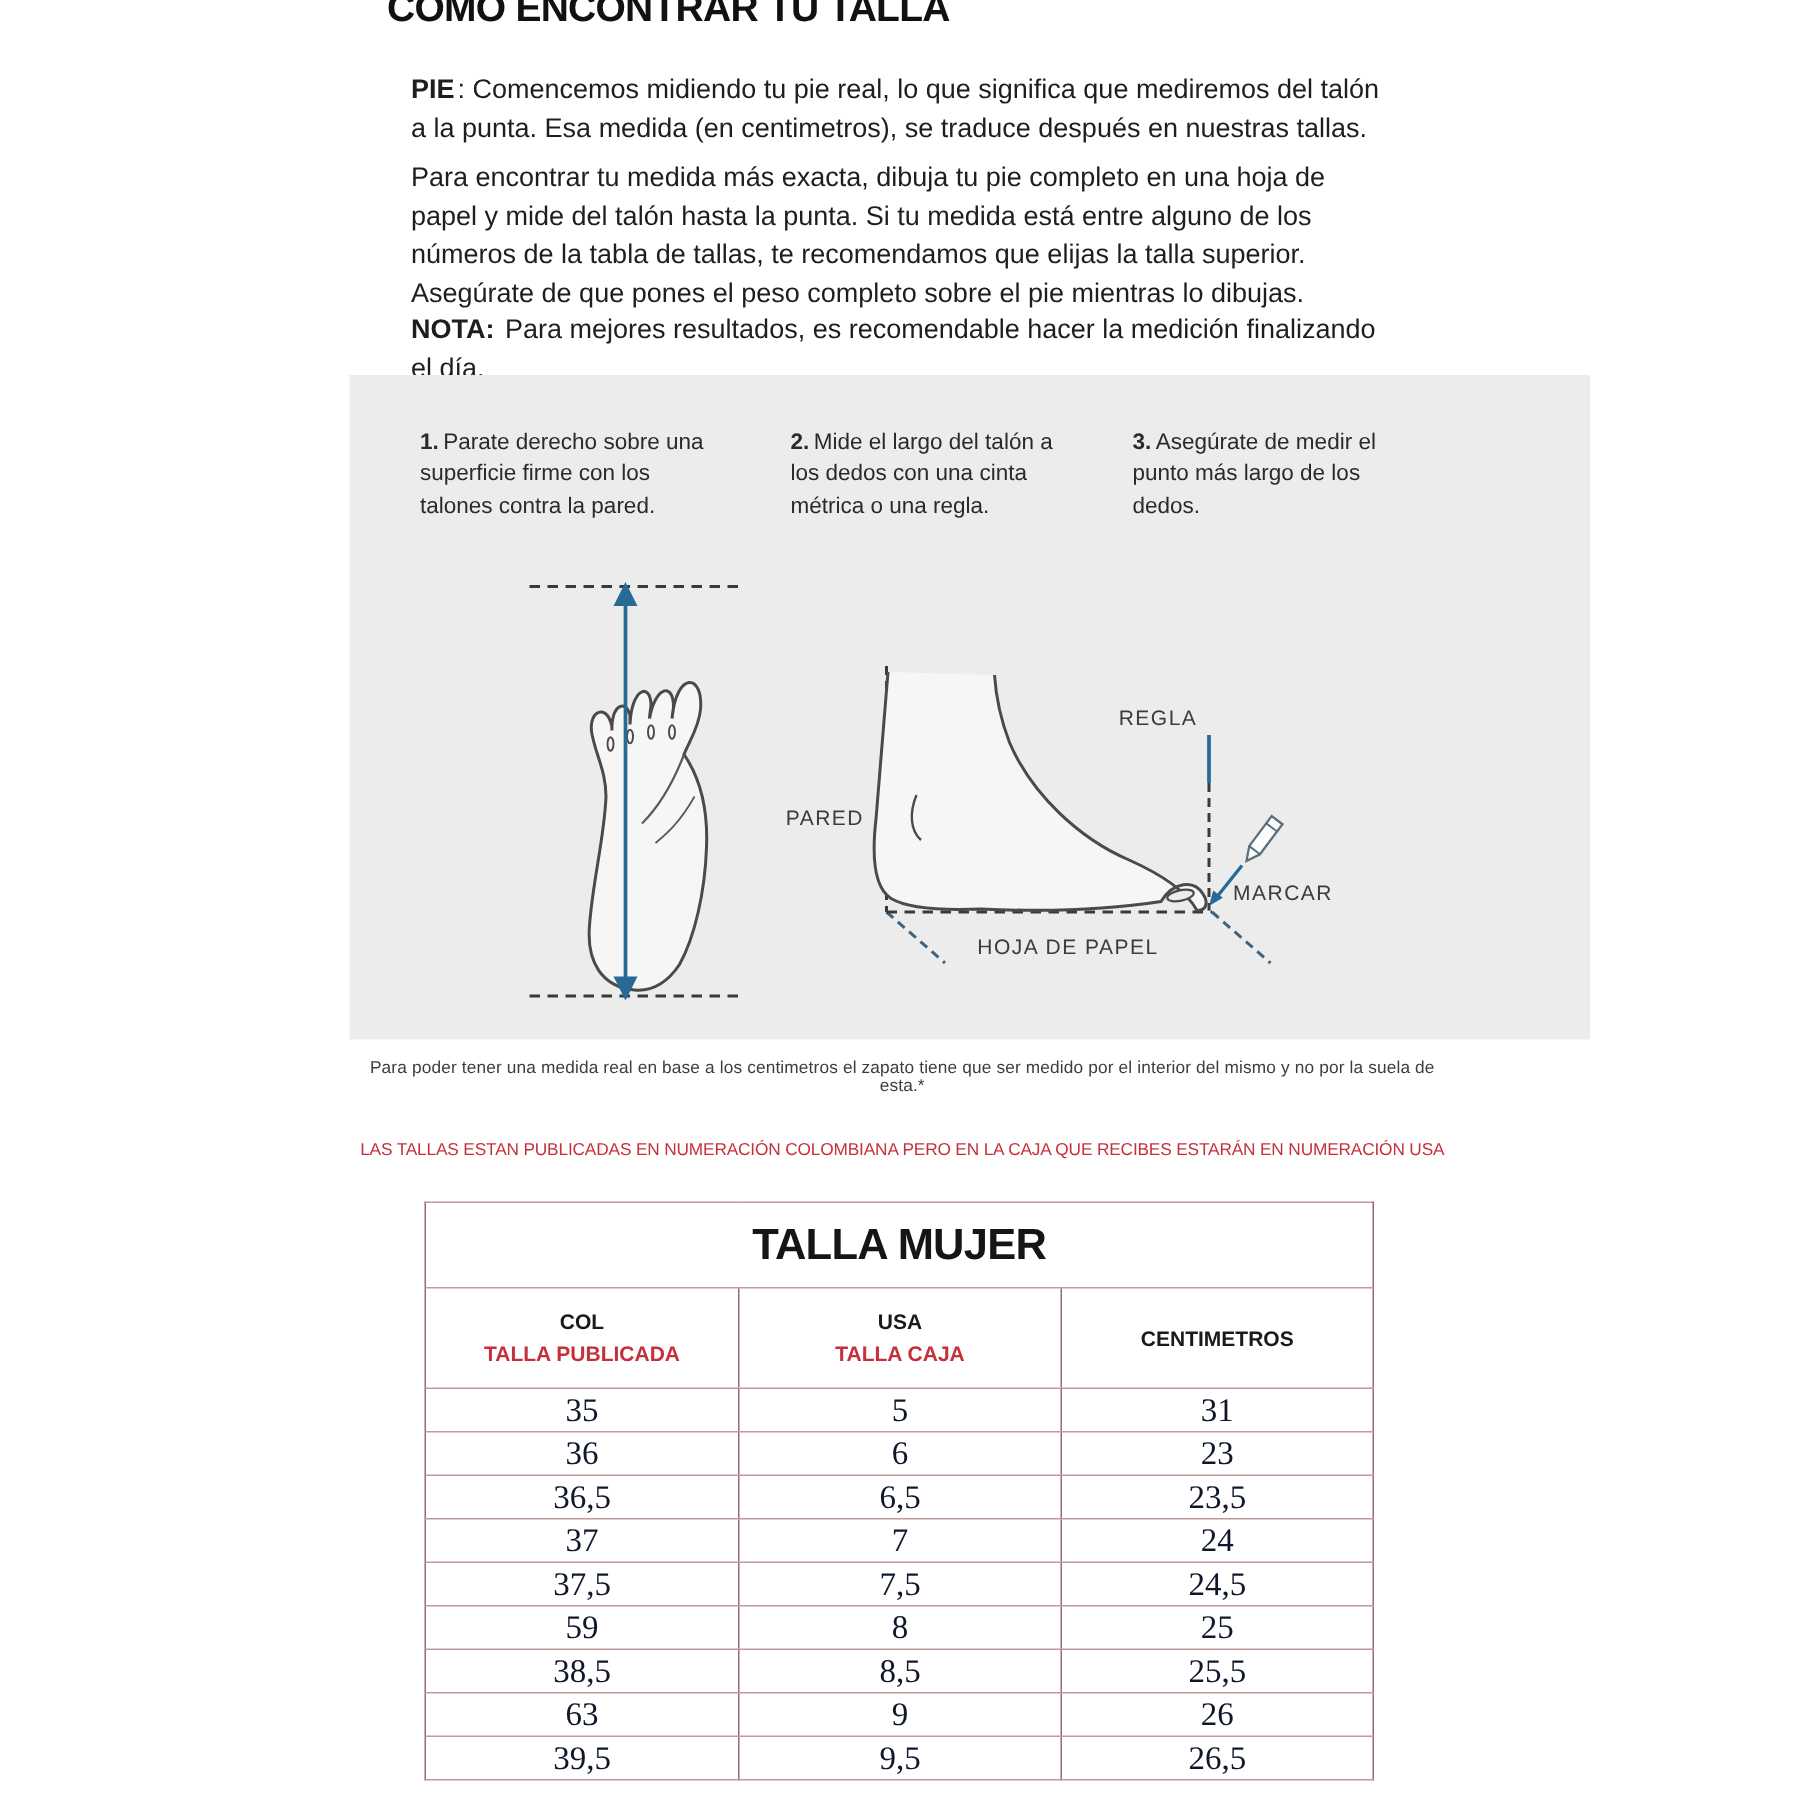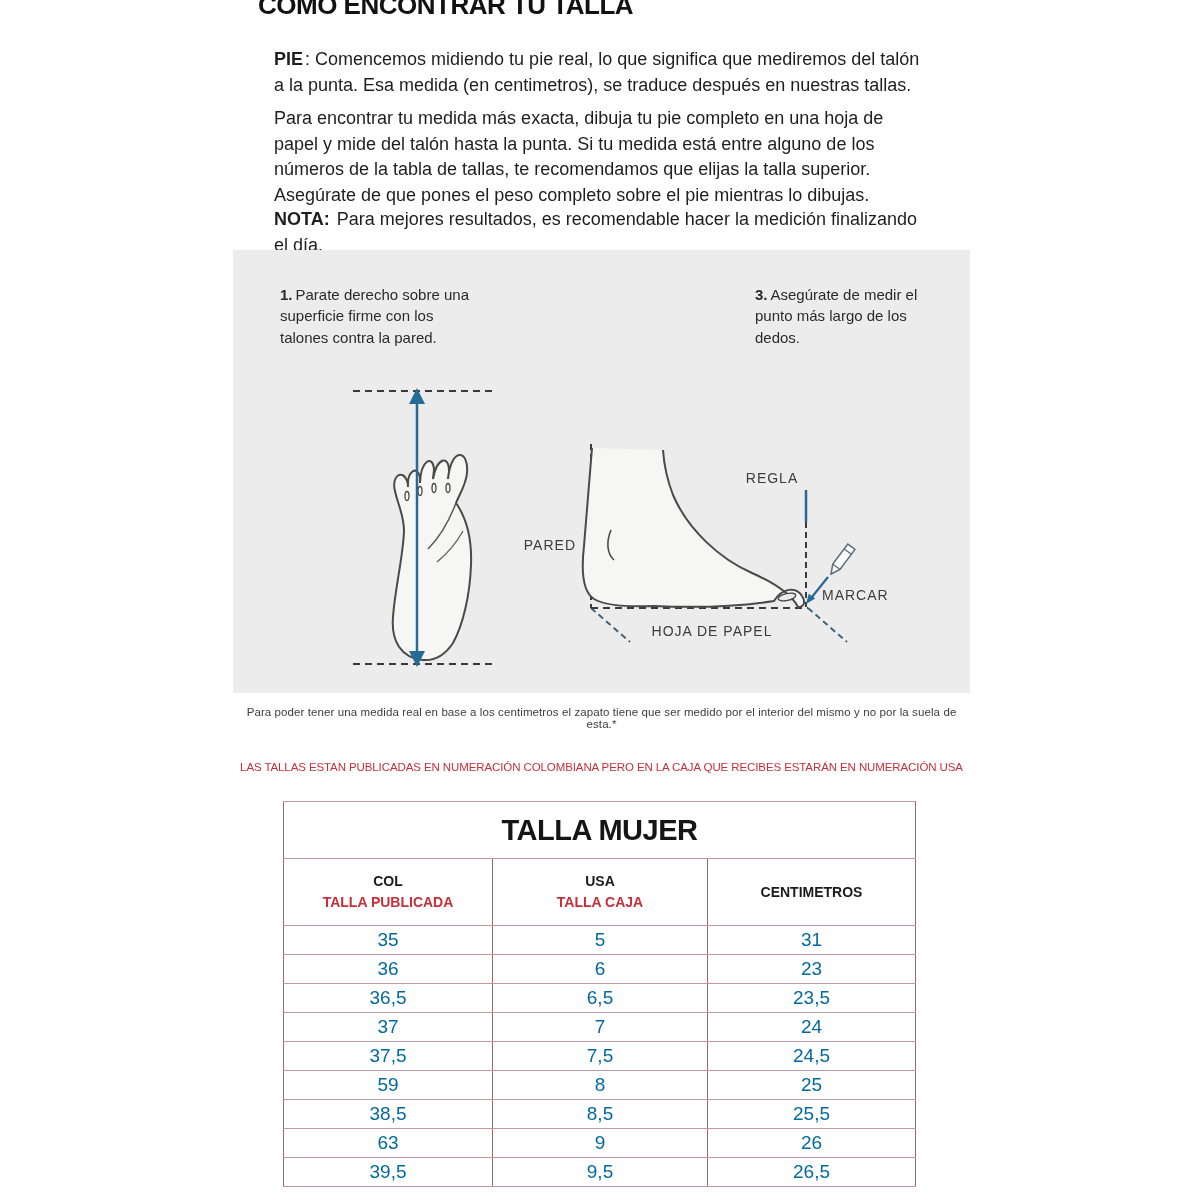--- a/index.html
+++ b/index.html
@@ -11,21 +11,21 @@
   .title{
     position:absolute;left:258px;top:-10px;margin:0;
     font-size:26px;font-weight:bold;letter-spacing:-0.5px;white-space:nowrap;color:#111;
   }
   .para{position:absolute;left:258px;width:655px;margin:16px;font-size:18px;line-height:1.42;color:#1e1e1e;}
   .para b{margin-right:2px;}
   #p1{top:31px;}
   #p2{top:90px;}
   #p3{top:191px;}
   .graybox{
-    position:absolute;left:233px;top:250px;width:737px;height:443px;background:#ececec;
+    position:absolute;left:233px;top:250px;width:827px;height:443px;background:#ececec;
   }
   .step{position:absolute;top:34px;font-size:15px;line-height:1.42;color:#2a2a2a;}
   .step b{margin-right:3px;}
   #step1{left:47px;width:200px;}
   #step2{left:294px;width:190px;}
   #step3{left:522px;width:170px;}
   .svg-top{position:absolute;left:112px;top:133px;}
   .svg-side{position:absolute;left:257px;top:190px;}
   .note{
     position:absolute;left:233px;top:706px;width:737px;margin:0;text-align:center;
@@ -41,36 +41,37 @@
   }
   table.sizes col.c1{width:209px;} table.sizes col.c2{width:215px;} table.sizes col.c3{width:208px;}
   table.sizes th, table.sizes td{
     border:1px solid #c2989c;border-left-color:#96696e;border-right-color:#96696e;
     text-align:center;vertical-align:middle;padding:0;
   }
   th.tbl-title{height:56px;font-size:29px;font-weight:bold;letter-spacing:-0.5px;color:#151515;}
   th.colhead{height:66px;font-size:14px;font-weight:bold;color:#1a1a1a;line-height:1.5;}
   th.colhead .h2{color:#c5303a;}
   th.colhead .h2:empty{display:none;}
-  td.val{height:28px;font-size:19px;color:#0369a1;}
+  td.val{height:28px;font-size:22px;color:#0f172a;font-family:Liberation Serif, serif;}
 </style>
 </head>
 <body>
 
 <h1 class="title">CÓMO ENCONTRAR TU TALLA</h1>
 
 <p class="para" id="p1"><b>PIE</b><span>: Comencemos midiendo tu pie real, lo que significa que mediremos del talón a la punta. Esa medida (en centimetros), se traduce después en nuestras tallas.</span></p>
 
 <p class="para" id="p2">Para encontrar tu medida más exacta, dibuja tu pie completo en una hoja de papel y mide del talón hasta la punta. Si tu medida está entre alguno de los números de la tabla de tallas, te recomendamos que elijas la talla superior. Asegúrate de que pones el peso completo sobre el pie mientras lo dibujas.</p>
 
 <p class="para" id="p3"><b>NOTA:</b> <span>Para mejores resultados, es recomendable hacer la medición finalizando el día.</span></p>
 
 <div class="graybox">
 
   <div class="step" id="step1"><b>1.</b><span>Parate derecho sobre una superficie firme con los talones contra la pared.</span></div>
+  <div class="step" id="step2"><b>2.</b><span>Mide el largo del talón a los dedos con una cinta métrica o una regla.</span></div>
   <div class="step" id="step3"><b>3.</b><span>Asegúrate de medir el punto más largo de los dedos.</span></div>
 
   <svg class="svg-top" width="155" height="292" viewBox="0 0 155 292">
     <line x1="8" y1="8" x2="150" y2="8" stroke="#3a3a3a" stroke-width="2" stroke-dasharray="7,5"></line>
     <line x1="8" y1="281" x2="150" y2="281" stroke="#3a3a3a" stroke-width="2" stroke-dasharray="7,5"></line>
     <path fill="#f6f6f5" stroke="#4a4a4a" stroke-width="2" d="M 78,277
          C 56,275 46,258 48,234
          C 50,205 58,175 59,148
          C 59,132 53,122 50,108
          C 46,92 58,86 62,98

